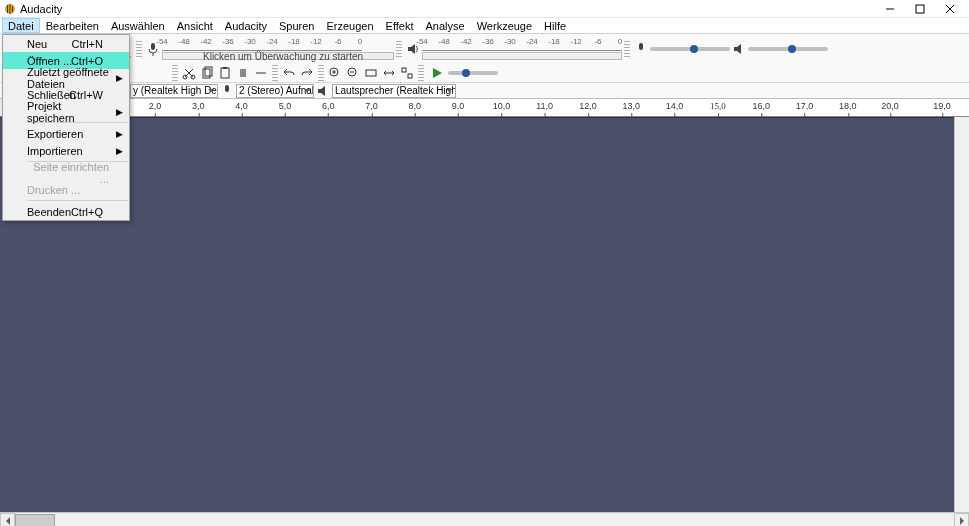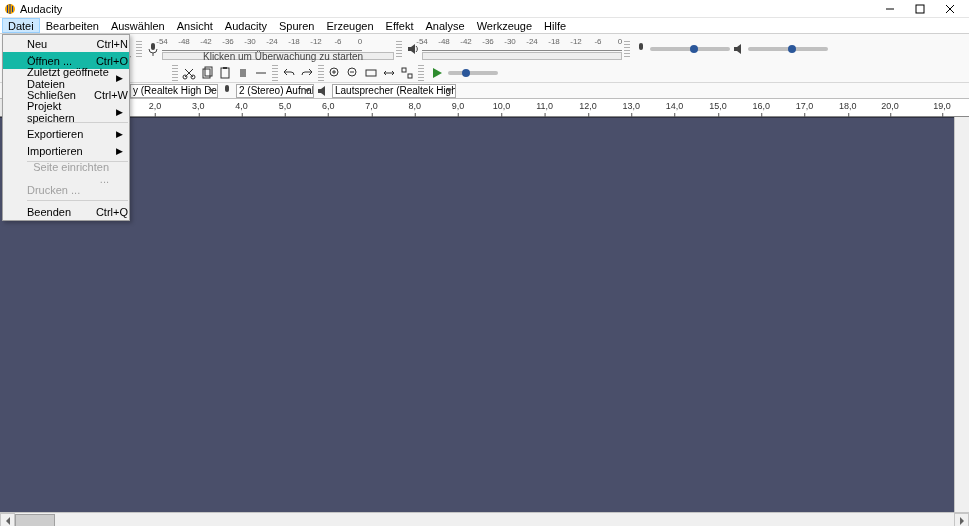--- a/index.html
+++ b/index.html
@@ -14,23 +14,23 @@
   .titlebar .winbtn svg { width:10px; height:10px; }
 
   
   .menubar { height:16px; background:#fff; display:flex; align-items:stretch; padding:0 2px; border-bottom:1px solid #d0d0d0;}
   .menubar .menu { padding:1px 6px; font-size:11px; line-height:14px; }
   .menubar .menu.active { background:#cce8ff; border:1px solid #99d1ff; padding:0 5px;}
   
   
   .dropdown { position:absolute; left:2px; top:34px; width:128px; background:#f0f0f0; border:1px solid #a0a0a0; box-shadow:2px 2px 4px rgba(0,0,0,0.25); z-index:1000;}
   .dropdown .dd-item { display:flex; align-items:center; height:17px; padding:0 20px 0 24px; position:relative; font-size:11px;}
-  .dropdown .dd-item.highlight { background:#14b8a6; }
+  .dropdown .dd-item.highlight { background:#5eead4; }
   .dropdown .dd-item.disabled { color:#a0a0a0;text-align:right; }
-  .dropdown .dd-item .shortcut { position:absolute; right:1px; }
+  .dropdown .dd-item .shortcut { position:absolute; right:26px; }
   .dropdown .dd-item .sub-arrow { position:absolute; right:6px; font-size:9px;}
   .dropdown .dd-sep { height:1px; background:#d0d0d0; margin:2px 1px 2px 24px; }
 
   
   .toolbars { background:#f9f9f9; border-bottom:1px solid #bdbdbd; }
   .tb-row { display:flex; align-items:center; height:18px; }
   .tb-row2 { height:18px; }
   .grip { width:6px; height:16px; margin:0 2px; background:repeating-linear-gradient(to bottom,#b0b0b0 0 1px,transparent 1px 3px); }
   .tbtn { width:18px; height:18px; display:flex; align-items:center; justify-content:center; border:1px solid transparent; }
   .tbtn svg{width:14px;height:14px;}
@@ -376,21 +376,21 @@
     <div class="tick" style="left: 284.9px;">5,0</div>
     <div class="tick" style="left: 328.2px;">6,0</div>
     <div class="tick" style="left: 371.5px;">7,0</div>
     <div class="tick" style="left: 414.8px;">8,0</div>
     <div class="tick" style="left: 458.1px;">9,0</div>
     <div class="tick" style="left: 501.4px;">10,0</div>
     <div class="tick" style="left: 544.7px;">11,0</div>
     <div class="tick" style="left: 588px;">12,0</div>
     <div class="tick" style="left: 631.3px;">13,0</div>
     <div class="tick" style="left: 674.6px;">14,0</div>
-    <div class="tick" style="left: 717.9px;">15,0</div>
+    <div class="tick" style="left: 717.9px; font-family: Liberation Serif, serif;">15,0</div>
     <div class="tick" style="left: 761.2px;">16,0</div>
     <div class="tick" style="left: 804.5px;">17,0</div>
     <div class="tick" style="left: 847.8px;">18,0</div>
     <div class="tick" style="left: 942px;">19,0</div>
     <div class="tick" style="left: 890px;">20,0</div>
   </div>
 
 <div class="trackarea">
   <div class="v-scroll"></div>
 </div>

